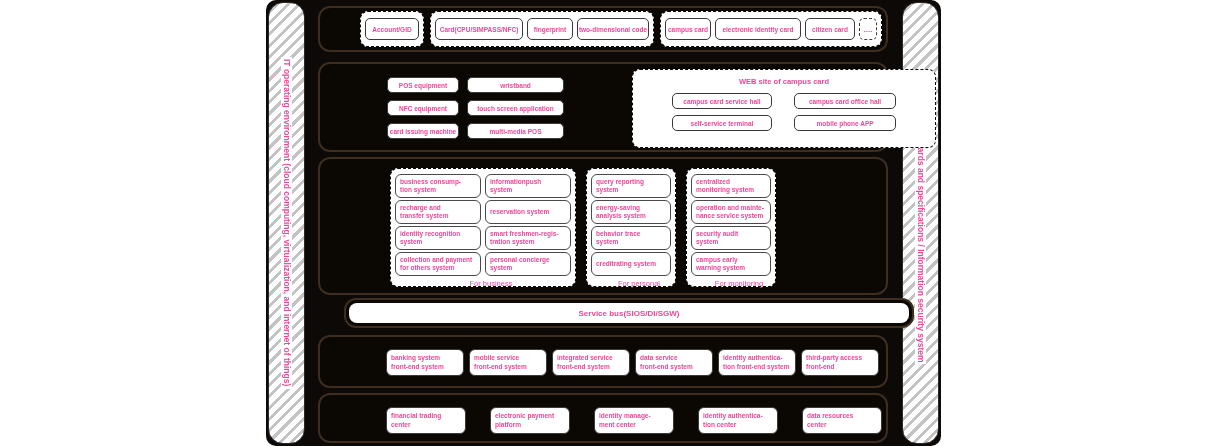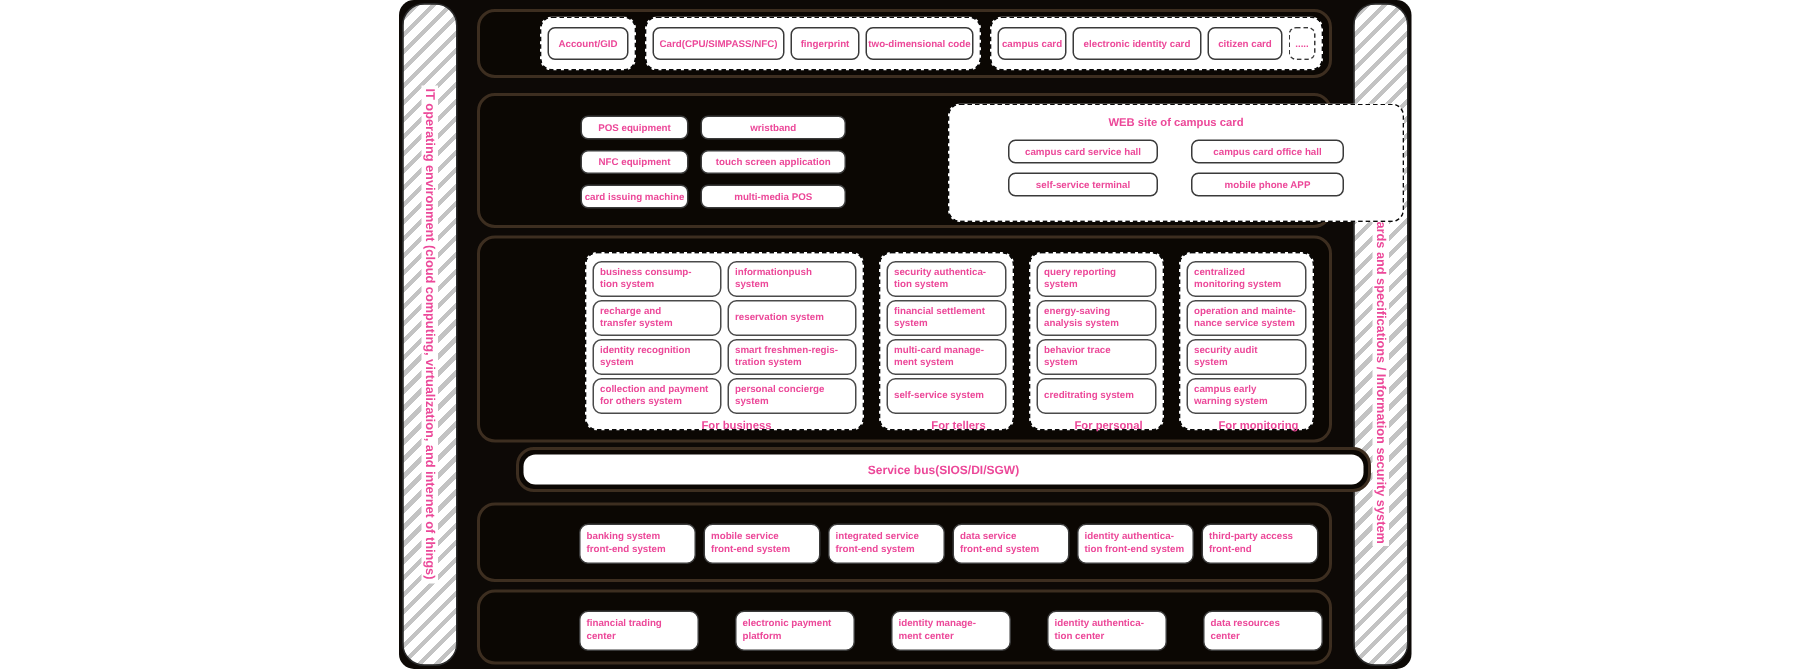--- a/index.html
+++ b/index.html
@@ -66,21 +66,21 @@
     background:#fff; border:1.5px dashed #0a0a0a; border-radius:8px; box-sizing:border-box;
     padding:5px 4px 2px; display:flex; flex-direction:column; align-items:center; height:119px;
   }
   .appgrid2 { display:grid; grid-template-columns:86px 86px; gap:2px 4px; }
   .appgrid1 { display:grid; grid-template-columns:80px; gap:2px; }
   .appbox {
     background:#fff; border:1px solid #4a4a4a; border-radius:6px; box-sizing:border-box;
     font-size:6.5px; font-weight:bold; line-height:1.3; height:24px; padding:2px 4px;
     display:flex; align-items:center; text-align:left; white-space:pre-line; overflow:hidden;
   }
-  .grouplabel { font-size:7.5px; font-weight:bold; margin-top:3px;margin-left:16px; }
+  .grouplabel { font-size:7.5px; font-weight:normal; margin-top:3px;margin-left:16px; }
   
   .busbar {
     background:#fff; border-radius:8px; width:100%; height:100%; box-sizing:border-box;
     display:flex; align-items:center; justify-content:center; font-size:8px; font-weight:bold;
   }
   
   .fe-strip { position:absolute; left:66px; top:12px; display:flex; gap:5px; }
   .ct-strip { position:absolute; left:66px; top:12px; display:flex; gap:24px; }
   .wbox {
     background:#fff; border:1px solid #3a3a3a; border-radius:6px; box-sizing:border-box;
@@ -162,32 +162,20 @@
             <div class="appbox">identity recognition
 system</div>
             <div class="appbox">smart freshmen-regis-
 tration system</div>
             <div class="appbox">collection and payment
 for others system</div>
             <div class="appbox">personal concierge
 system</div>
           </div>
           <div class="grouplabel">For business</div>
-        </div>
-        <div class="appgroup">
-          <div class="appgrid1">
-            <div class="appbox">security authentica-
-tion system</div>
-            <div class="appbox">financial settlement
-system</div>
-            <div class="appbox">multi-card manage-
-ment system</div>
-            <div class="appbox">self-service system</div>
-          </div>
-          <div class="grouplabel">For tellers</div>
         </div>
         <div class="appgroup">
           <div class="appgrid1">
             <div class="appbox">query reporting
 system</div>
             <div class="appbox">energy-saving
 analysis system</div>
             <div class="appbox">behavior trace
 system</div>
             <div class="appbox">creditrating system</div>

